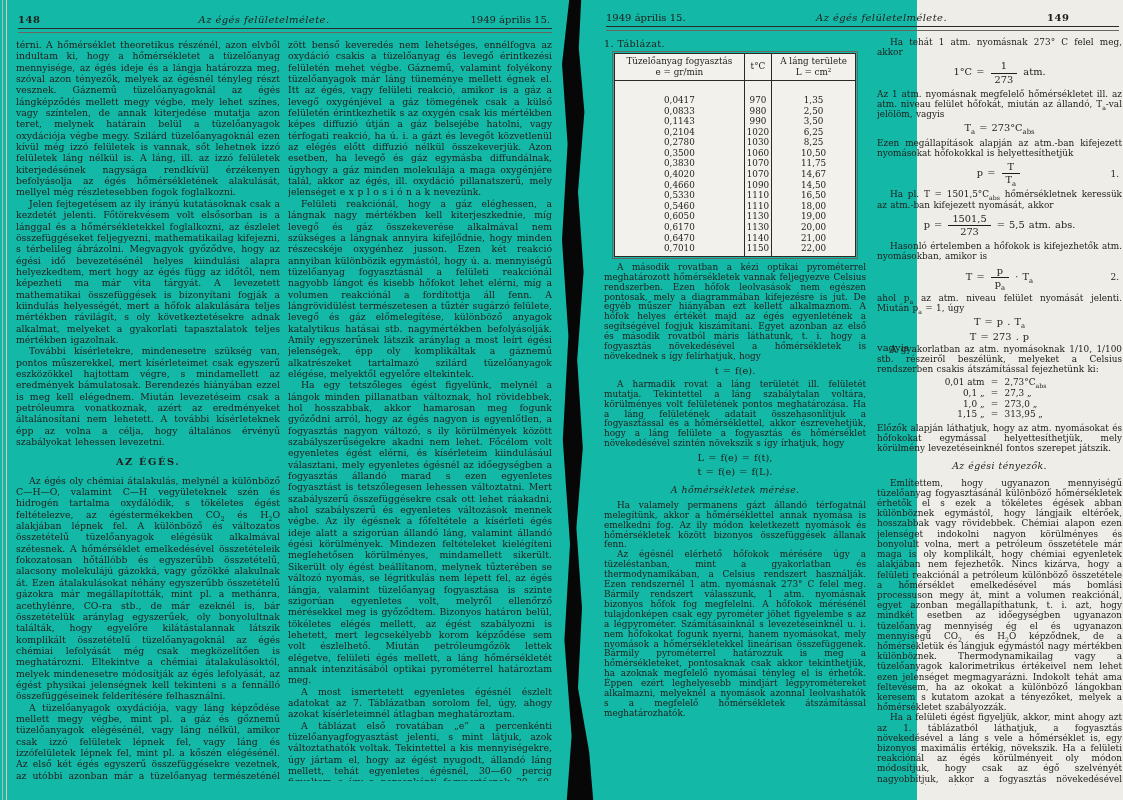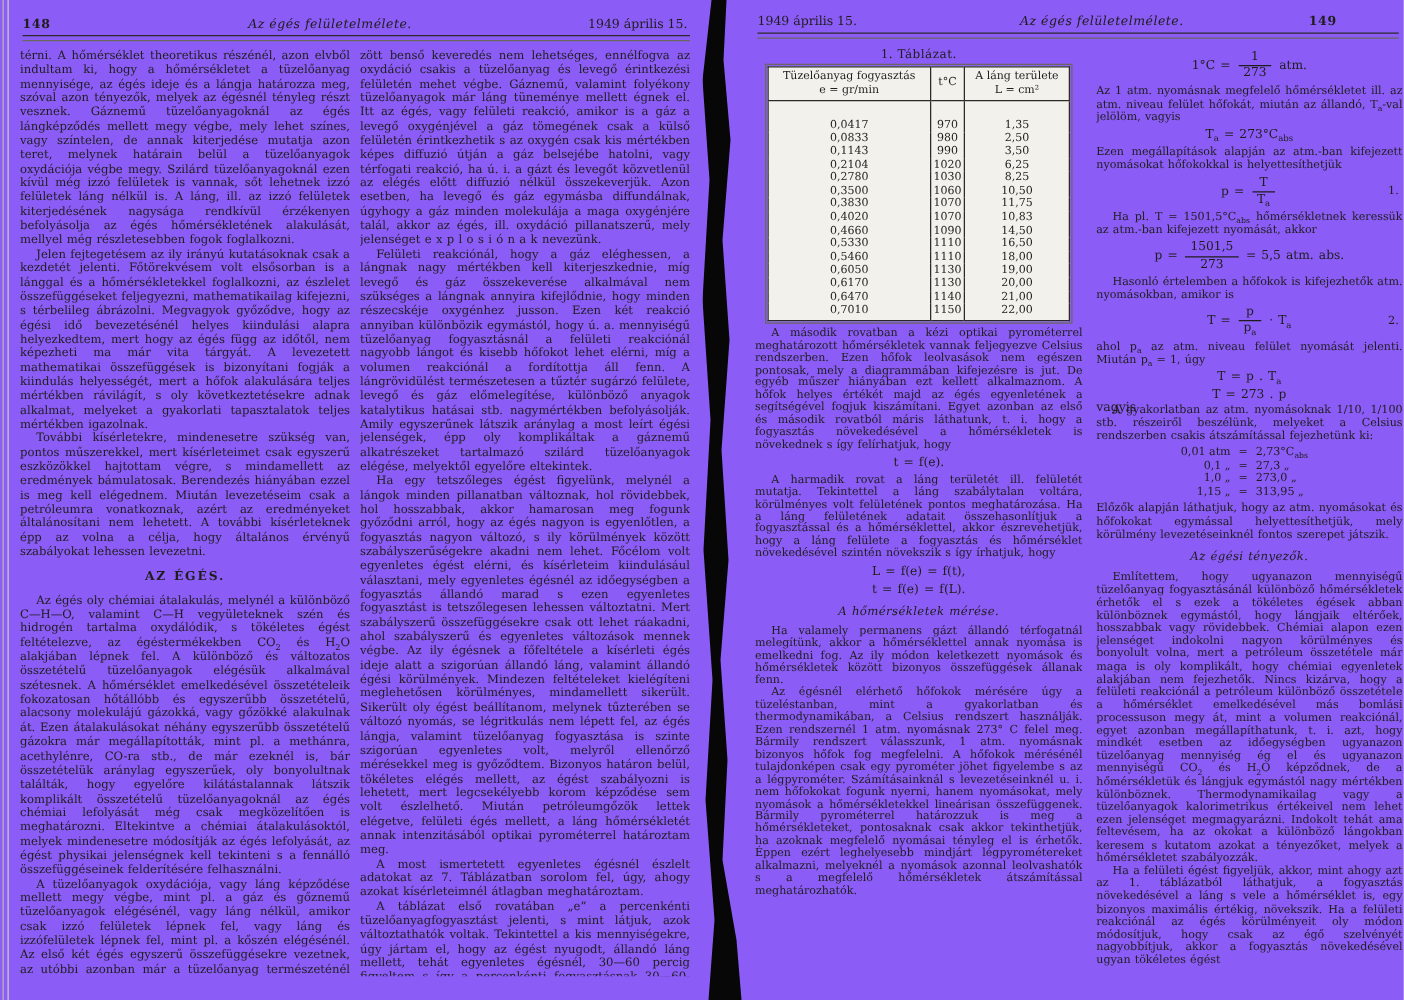--- a/index.html
+++ b/index.html
@@ -3,21 +3,21 @@
 <meta charset="utf-8">
 <style>
   html,body{margin:0;padding:0;}
   body{
     width:1123px;height:800px;overflow:hidden;
     background:#efede7;
     font-family:"DejaVu Serif","Liberation Serif",serif;
     color:#1e1d1b;
     -webkit-font-smoothing:antialiased;
   }
-  .spread{position:relative;width:1123px;height:800px;background:#8b5cf6;}
+  .spread{position:relative;width:917px;height:800px;background:#14b8a6;}
   
   .edge-a,.edge-b{position:absolute;top:0;bottom:0;width:1px;background:#b9b6ae;}
   .edge-a{left:2px;}
   .edge-b{left:6px;background:#cfccc4;}
   
   .gutter{
     position:absolute;left:558px;top:0;width:40px;height:800px;
     background:#070707;
     clip-path:polygon(28% 0%,58% 0%,52% 6%,66% 14%,50% 24%,64% 34%,48% 45%,62% 56%,46% 66%,60% 76%,50% 86%,78% 94%,88% 100%,22% 100%,34% 92%,16% 80%,30% 68%,12% 55%,26% 42%,10% 30%,24% 18%,10% 8%);
   }
@@ -51,21 +51,21 @@
 
   .formula{position:relative;text-align:center;text-indent:0;font-size:9.8px;margin:4px 0;word-spacing:1px;}
   .formula .eqno{position:absolute;right:3px;top:50%;transform:translateY(-50%);font-size:9px;}
   .frac{display:inline-flex;flex-direction:column;vertical-align:middle;text-align:center;margin:0 2px;}
   .frac .num{display:block;border-bottom:1px solid #1e1d1b;padding:0 4px 1px;}
   .frac .den{display:block;padding:1px 4px 0;}
   .vagyis-row{position:relative;margin:2px 0;}
   .vagyis-row .vagyis{position:absolute;left:0;top:11px;font-size:10px;}
 
   
-  .tbl-caption{text-align:center;font-size:9.6px;margin:2px 0 4px;letter-spacing:.4px;}
+  .tbl-caption{text-align:left;font-size:9.6px;margin:2px 0 4px;letter-spacing:.4px;}
   table.dtable{border-collapse:collapse;width:242px;margin:0 auto 6px auto;font-size:8.8px;background:#f2f1ec;}
   table.dtable th,table.dtable td{border:none;padding:0;}
   table.dtable{border:1.6px solid #2b2a28;outline:0.6px solid #6a675f;outline-offset:1px;}
   table.dtable thead th{border-bottom:1.2px solid #2b2a28;font-weight:normal;text-align:center;padding:2px 2px;line-height:11px;}
   table.dtable .vline{border-left:1px solid #2b2a28;}
   table.dtable tbody td{text-align:center;height:10.6px;line-height:10.6px;}
   table.dtable tbody tr:first-child td{padding-top:14px;}
   table.dtable tbody tr:last-child td{padding-bottom:2px;}
 
   .conv{text-indent:0;margin:3px 0 3px;}
@@ -162,21 +162,21 @@
                 <td class="vline">10,50</td>
               </tr>
             <tr>
                 <td>0,3830</td>
                 <td class="vline">1070</td>
                 <td class="vline">11,75</td>
               </tr>
             <tr>
                 <td>0,4020</td>
                 <td class="vline">1070</td>
-                <td class="vline">10,83</td>
+                <td class="vline">14,67</td>
               </tr>
             <tr>
                 <td>0,4660</td>
                 <td class="vline">1090</td>
                 <td class="vline">14,50</td>
               </tr>
             <tr>
                 <td>0,5330</td>
                 <td class="vline">1110</td>
                 <td class="vline">16,50</td>
@@ -213,20 +213,21 @@
         <div class="formula">t = f(e).</div>
         <p>A harmadik rovat a láng területét ill. felületét mutatja. Tekintettel a láng szabálytalan voltára, körülményes volt felületének pontos meghatározása. Ha a láng felületének adatait összehasonlítjuk a fogyasztással és a hőmérséklettel, akkor észrevehetjük, hogy a láng felülete a fogyasztás és hőmérséklet növekedésével szintén növekszik s így írhatjuk, hogy</p>
         <div class="formula">L = f(e) = f(t),</div>
         <div class="formula">t = f(e) = f(L).</div>
         <p class="sub-head">A hőmérsékletek mérése.</p>
         <p>Ha valamely permanens gázt állandó térfogatnál melegítünk, akkor a hőmérséklettel annak nyomása is emelkedni fog. Az ily módon keletkezett nyomások és hőmérsékletek között bizonyos összefüggések állanak fenn.</p>
         <p>Az égésnél elérhető hőfokok mérésére úgy a tüzeléstanban, mint a gyakorlatban és thermodynamikában, a Celsius rendszert használják. Ezen rendszernél 1 atm. nyomásnak 273° C felel meg. Bármily rendszert válasszunk, 1 atm. nyomásnak bizonyos hőfok fog megfelelni. A hőfokok mérésénél tulajdonképen csak egy pyrométer jöhet figyelembe s az a légpyrométer. Számításainknál s levezetéseinknél u. i. nem hőfokokat fogunk nyerni, hanem nyomásokat, mely nyomások a hőmérsékletekkel lineárisan összefüggenek. Bármily pyrométerrel határozzuk is meg a hőmérsékleteket, pontosaknak csak akkor tekinthetjük, ha azoknak megfelelő nyomásai tényleg el is érhetők. Éppen ezért leghelyesebb mindjárt légpyrométereket alkalmazni, melyeknél a nyomások azonnal leolvashatók s a megfelelő hőmérsékletek átszámítással meghatározhatók.</p>
       </div>
 
       <div class="col col2">
+        <p>Ha tehát 1 atm. nyomásnak 273° C felel meg, akkor</p>
         <div class="formula">
           <span>1°C = </span><span class="frac">
               <span class="num">1</span>
               <span class="den">273</span>
             </span><span> atm.</span>
         </div>
         <p class="noindent"><span>Az 1 atm. nyomásnak megfelelő hőmérsékletet ill. az atm. niveau felület hőfokát, miután az állandó, T</span><sub>a</sub><span>-val jelölöm, vagyis</span></p>
         <div class="formula">
           <span>T</span><sub>a</sub><span> = 273°C</span><sub>abs</sub>
         </div>

